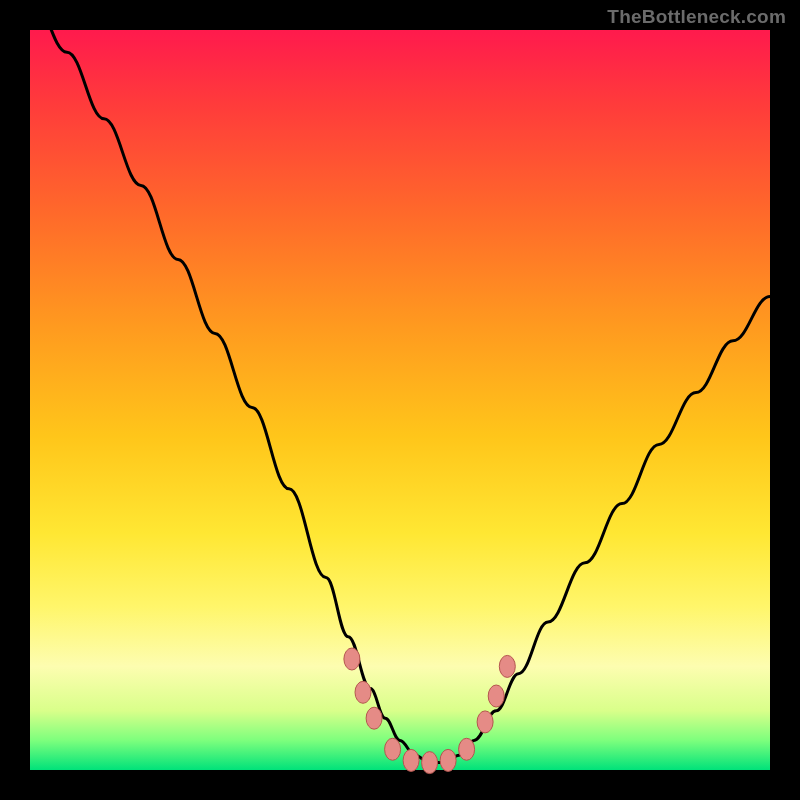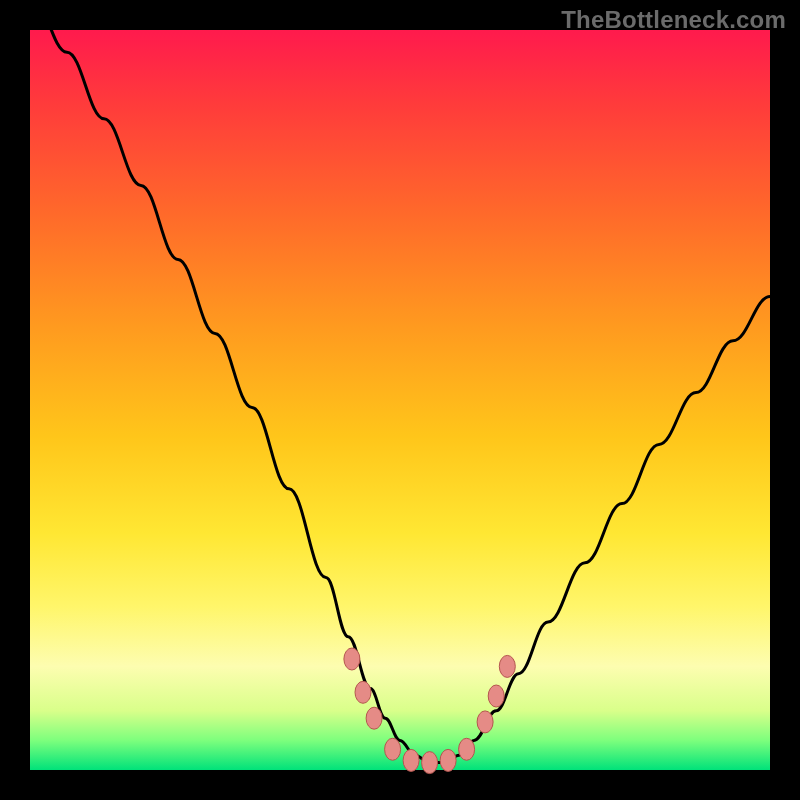--- a/index.html
+++ b/index.html
@@ -37,21 +37,21 @@
       #d9ff8a 92%,
       #7dff7d 96%,
       #00e27a 100%
     );
   }
   .watermark {
     position: absolute;
     top: 6px;
     right: 14px;
     color: #6b6b6b;
-    font-size: 24px;
+    font-size: 19px;
     font-weight: 600;
     letter-spacing: 0.2px;
     z-index: 5;
   }
   svg.curve {
     position: absolute;
     left: 0;
     top: 0;
     width: 740px;
     height: 740px;

